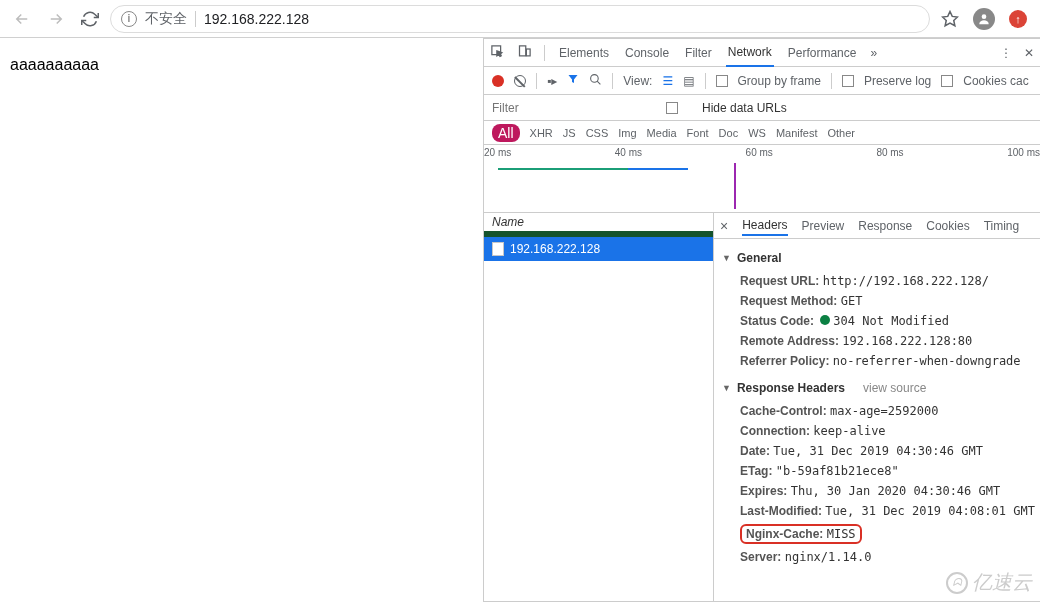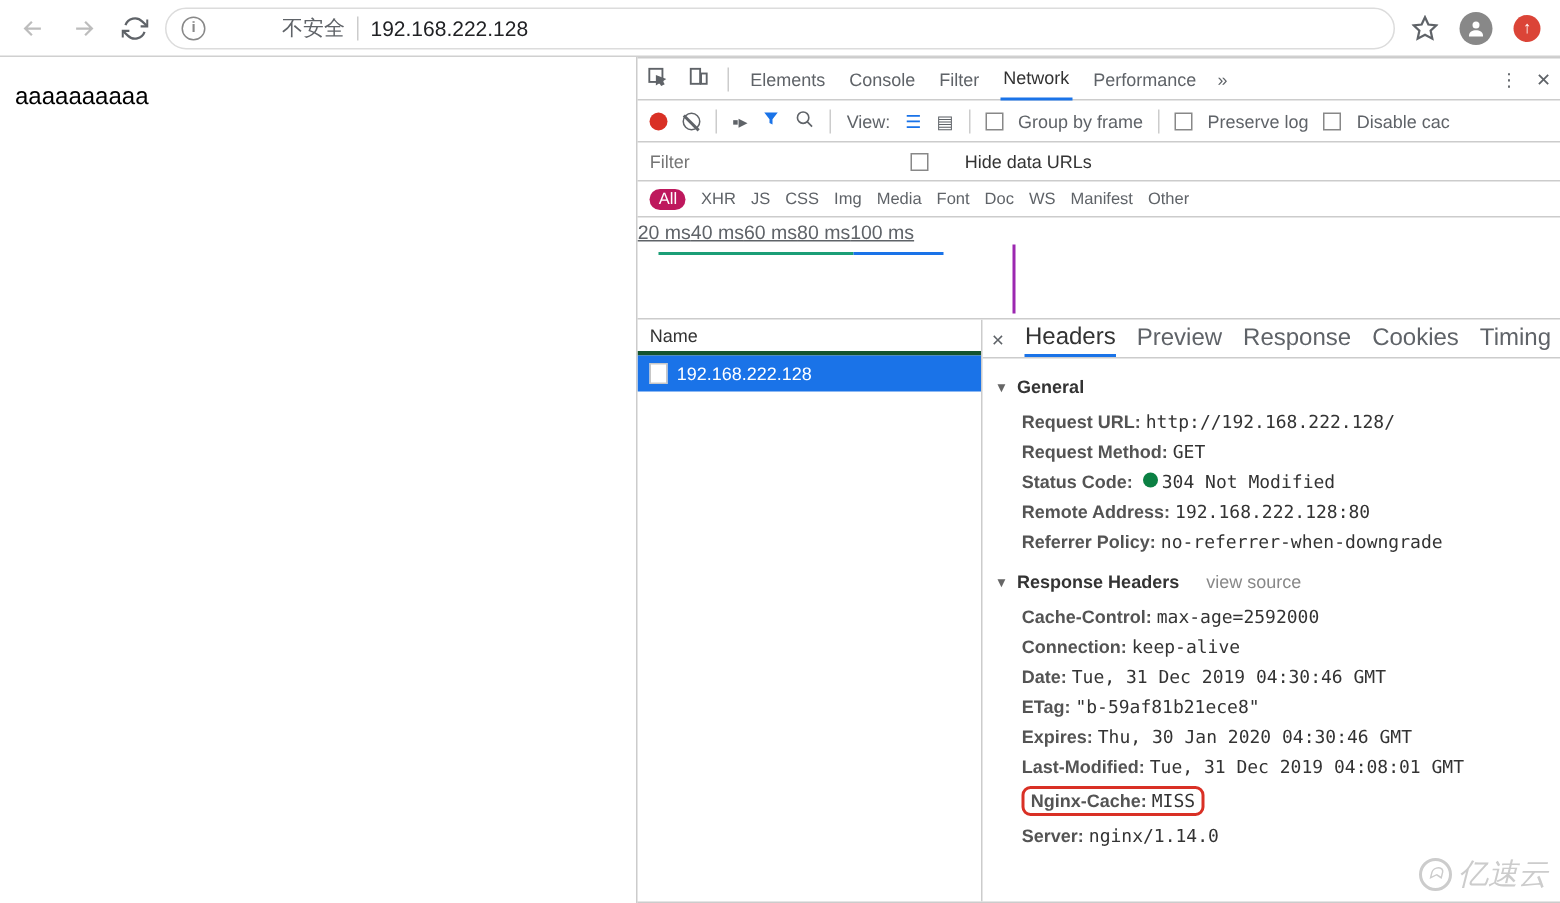--- a/index.html
+++ b/index.html
@@ -2,21 +2,21 @@
 <html><head>
 <meta charset="utf-8">
 <style>
 * { box-sizing: border-box; margin: 0; padding: 0; font-family: "Segoe UI", Arial, sans-serif; }
 body { width: 1040px; height: 602px; overflow: hidden; background: #fff; position: relative; }
 .toolbar { height: 38px; border-bottom: 1px solid #d0d0d0; display: flex; align-items: center; padding: 0 8px; gap: 6px; }
 .nav-icon { width: 28px; height: 28px; display: flex; align-items: center; justify-content: center; color: #5f6368; cursor: pointer; border-radius: 14px; }
 .nav-icon.disabled { color: #bdbdbd; }
 .addr { flex: 1; height: 28px; border: 1px solid #dcdcdc; border-radius: 14px; display: flex; align-items: center; padding: 0 10px; gap: 8px; font-size: 14px; color: #555; }
 .addr .info { width: 16px; height: 16px; border: 1px solid #888; border-radius: 8px; display: flex; align-items: center; justify-content: center; font-size: 10px; font-weight: bold; color: #888; }
-.addr .insec { color: #5f6368; margin-left: 43px; }
+.addr .insec { color: #5f6368; }
 .addr .sep { width: 1px; height: 16px; background: #ccc; }
 .addr .url { color: #202124; }
 .tool-ic { width: 28px; height: 28px; display: flex; align-items: center; justify-content: center; color: #5f6368; }
 .avatar { width: 22px; height: 22px; border-radius: 11px; background: #888; display: flex; align-items: center; justify-content: center; }
 .red-circ { width: 18px; height: 18px; border-radius: 9px; background: #db4437; display: flex; align-items: center; justify-content: center; color: #fff; font-size: 11px; font-weight: bold; }
 .main { display: flex; height: 564px; }
 .content { width: 484px; padding: 18px 10px; font-size: 16px; color: #000; border-right: 1px solid #ccc; }
 .devtools { flex: 1; display: flex; flex-direction: column; font-size: 12px; color: #333; border-top: 1px solid #ccc; position: relative; }
 .dt-top { height: 28px; border-bottom: 1px solid #ccc; display: flex; align-items: center; padding: 0 6px; gap: 12px; }
 .dt-top .tab { color: #5f6368; cursor: pointer; padding: 6px 2px; }
@@ -24,37 +24,37 @@
 .dt-top .spacer { flex: 1; }
 .dt-tools { height: 28px; border-bottom: 1px solid #ccc; display: flex; align-items: center; padding: 0 8px; gap: 10px; color: #5f6368; }
 .rec { width: 12px; height: 12px; border-radius: 6px; background: #d93025; }
 .stop-ic { width: 12px; height: 12px; border: 1.5px solid #5f6368; border-radius: 6px; position: relative; }
 .stop-ic::after { content:''; position:absolute; width:14px; height:1.5px; background:#5f6368; top:5px; left:-2px; transform:rotate(45deg); }
 .vsep { width: 1px; height: 16px; background: #ccc; }
 .cb { width: 12px; height: 12px; border: 1px solid #888; }
 .dt-filter { height: 26px; border-bottom: 1px solid #ccc; display: flex; align-items: center; padding: 0 8px; gap: 24px; }
 .dt-filter input { border: none; outline: none; font-size: 12px; width: 150px; color: #777; }
 .dt-types { height: 24px; border-bottom: 1px solid #ccc; display: flex; align-items: center; padding: 0 8px; gap: 10px; }
-.type-pill { background: #be185d; color: #fff; border-radius: 8px; padding: 1px 6px; font-size: 11px; }
+.type-pill { background: #be185d; color: #fff; border-radius: 8px; padding: 1px 6px; font-size: 14px; }
 .type { color: #5f6368; font-size: 11px; cursor: pointer; }
 .timeline { height: 68px; border-bottom: 1px solid #ccc; position: relative; }
-.tl-labels { display: flex; justify-content: flex-start; font-size: 13px; color: #5f6368; padding-top: 2px; text-decoration: underline; }
+.tl-labels { display: flex; justify-content: space-between; font-size: 10px; color: #5f6368; padding-top: 2px; }
 .tl-bar { position: absolute; top: 22px; left: 14px; width: 190px; height: 4px; }
 .tl-bar .seg1 { position:absolute; left:0; width:130px; height:2px; background:#1b9e77; top:1px; }
 .tl-bar .seg2 { position:absolute; left:130px; width:60px; height:2px; background:#1a73e8; top:1px; }
 .tl-mark { position:absolute; top:18px; left:250px; width:2px; height:46px; background:#9c27b0; }
 .split { flex: 1; display: flex; border-bottom: 1px solid #ccc; overflow: hidden; }
 .netlist { width: 230px; border-right: 1px solid #ccc; display: flex; flex-direction: column; }
-.netlist .hdr { height: 24px; border-bottom: 3px solid #14532d; display: flex; align-items: center; padding: 0 8px; font-size: 12px; color: #333; }
+.netlist .hdr { height: 24px; border-bottom: 6px solid #14532d; display: flex; align-items: center; padding: 0 8px; font-size: 12px; color: #333; font-style: italic; }
 .netlist .row { height: 24px; display: flex; align-items: center; padding: 0 8px; gap: 6px; background: #1a73e8; color: #fff; font-size: 12px; }
 .doc-ic { width: 12px; height: 14px; background: #fff; border: 1px solid #c7c7c7; }
 .details { flex: 1; display: flex; flex-direction: column; overflow-y: auto; }
 .det-tabs { height: 26px; border-bottom: 1px solid #ccc; display: flex; align-items: center; padding: 0 6px; gap: 14px; }
 .det-tabs .x { color: #5f6368; cursor: pointer; font-size: 14px; }
-.det-tabs .dtab { color: #5f6368; font-size: 16px; cursor: pointer; padding: 2px 0; }
+.det-tabs .dtab { color: #5f6368; font-size: 12px; cursor: pointer; padding: 2px 0; }
 .det-tabs .dtab.active { color: #333; border-bottom: 2px solid #1a73e8; }
 .det-body { padding: 6px 4px 6px 8px; font-size: 12px; overflow-y: auto; }
 .sect { margin-bottom: 10px; }
 .sect-h { font-weight: bold; color: #333; margin: 6px 0; display: flex; align-items: center; gap: 6px; }
 .sect-h::before { content: '▼'; font-size: 9px; color: #666; }
 .sect-h .vs { font-weight: normal; color: #888; margin-left: 12px; }
 .kv { padding: 3px 0 3px 18px; }
 .kv .k { font-weight: bold; color: #545454; margin-top: 32px; }
 .kv .v { color: #333; font-family: Consolas, monospace; }
 .status-dot { display: inline-block; width: 10px; height: 10px; border-radius: 5px; background: #0b8043; margin: 0 3px; }
@@ -147,21 +147,21 @@
       <span>View:</span>
       <span style="color:#1a73e8">☰</span>
       <span>▤</span>
       <div class="vsep"></div>
       <div class="cb"></div>
       <span>Group by frame</span>
       <div class="vsep"></div>
       <div class="cb"></div>
       <span>Preserve log</span>
       <div class="cb"></div>
-      <span>Disable cac</span>
+      <span>Cookies cac</span>
     </div>
 
     <div class="dt-filter">
       <input placeholder="Filter" style="">
       <div class="cb"></div>
       <span>Hide data URLs</span>
     </div>
 
     <div class="dt-types">
       <span class="type-pill">All</span>

